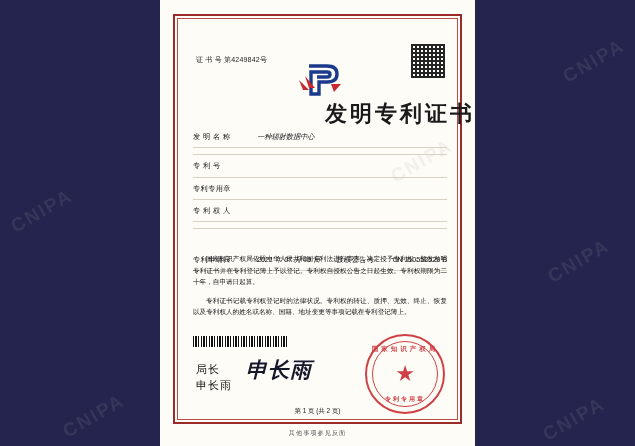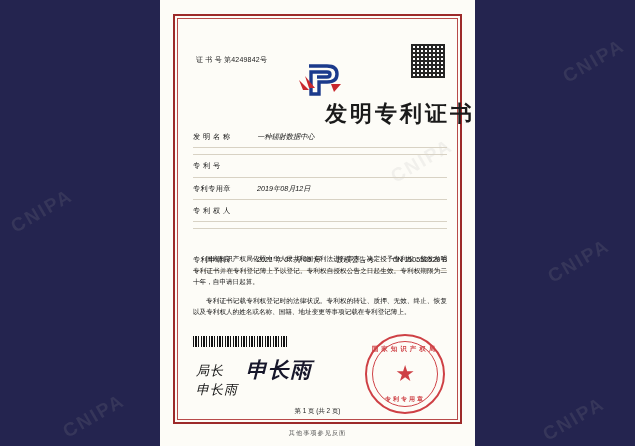--- a/index.html
+++ b/index.html
@@ -183,25 +183,24 @@
         #111 0 1px, transparent 1px 2px,
         #111 2px 4px, transparent 4px 5px,
         #111 5px 6px, transparent 6px 8px);
   }
 
   
   .sig-label {
     position: absolute;
     left: 36px;
     top: 362px;
-    font-size: 13px;
+    font-size: 11px;
     color: #111;
     letter-spacing: 1px;
     line-height: 1.45;
-    font-style: italic;
   }
   .sig-hand {
     position: absolute;
     left: 86px;
     top: 356px;
     font-family: "DejaVu Serif", "Liberation Serif", serif;
     font-size: 21px;
     font-weight: bold;
     font-style: italic;
     color: #17172b;
@@ -313,21 +312,20 @@
 
       <div class="hr"></div>
 
       <div class="row">
         <span class="lab">专 利 号</span>
       </div>
       <div class="hr"></div>
 
       <div class="row">
         <span class="lab">专利专用章</span>
-        <span class="val">2019年08月12日</span>
       </div>
       <div class="hr"></div>
 
       <div class="row">
         <span class="lab">专 利 权 人</span>
       </div>
       <div class="hr"></div>
 
       <div class="hr"></div>
 

